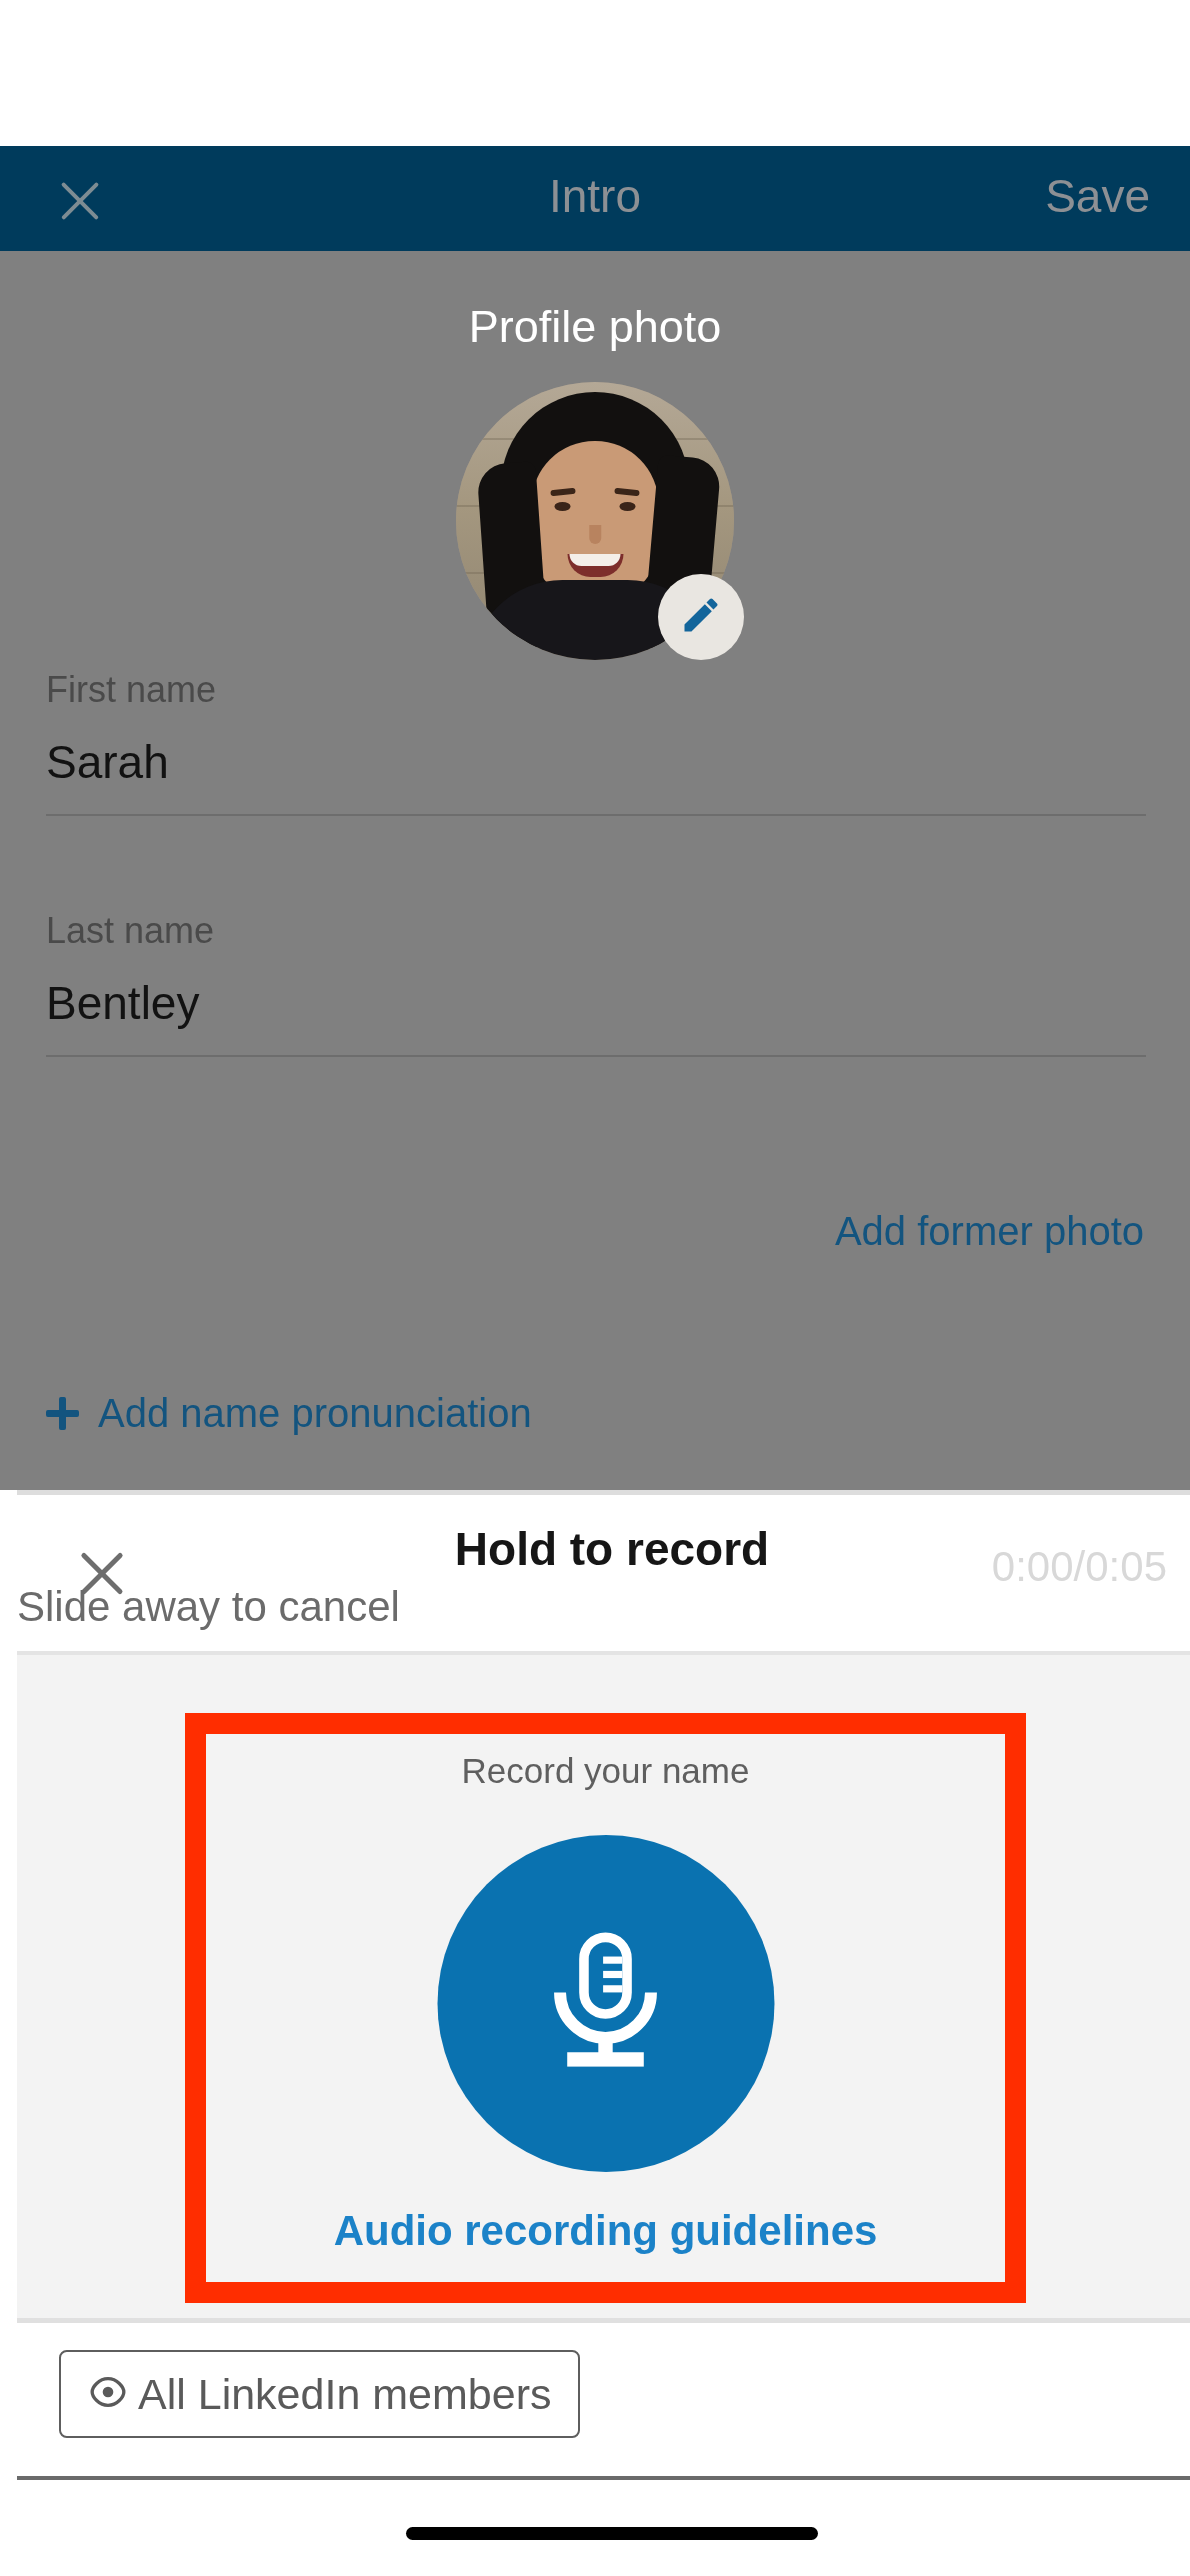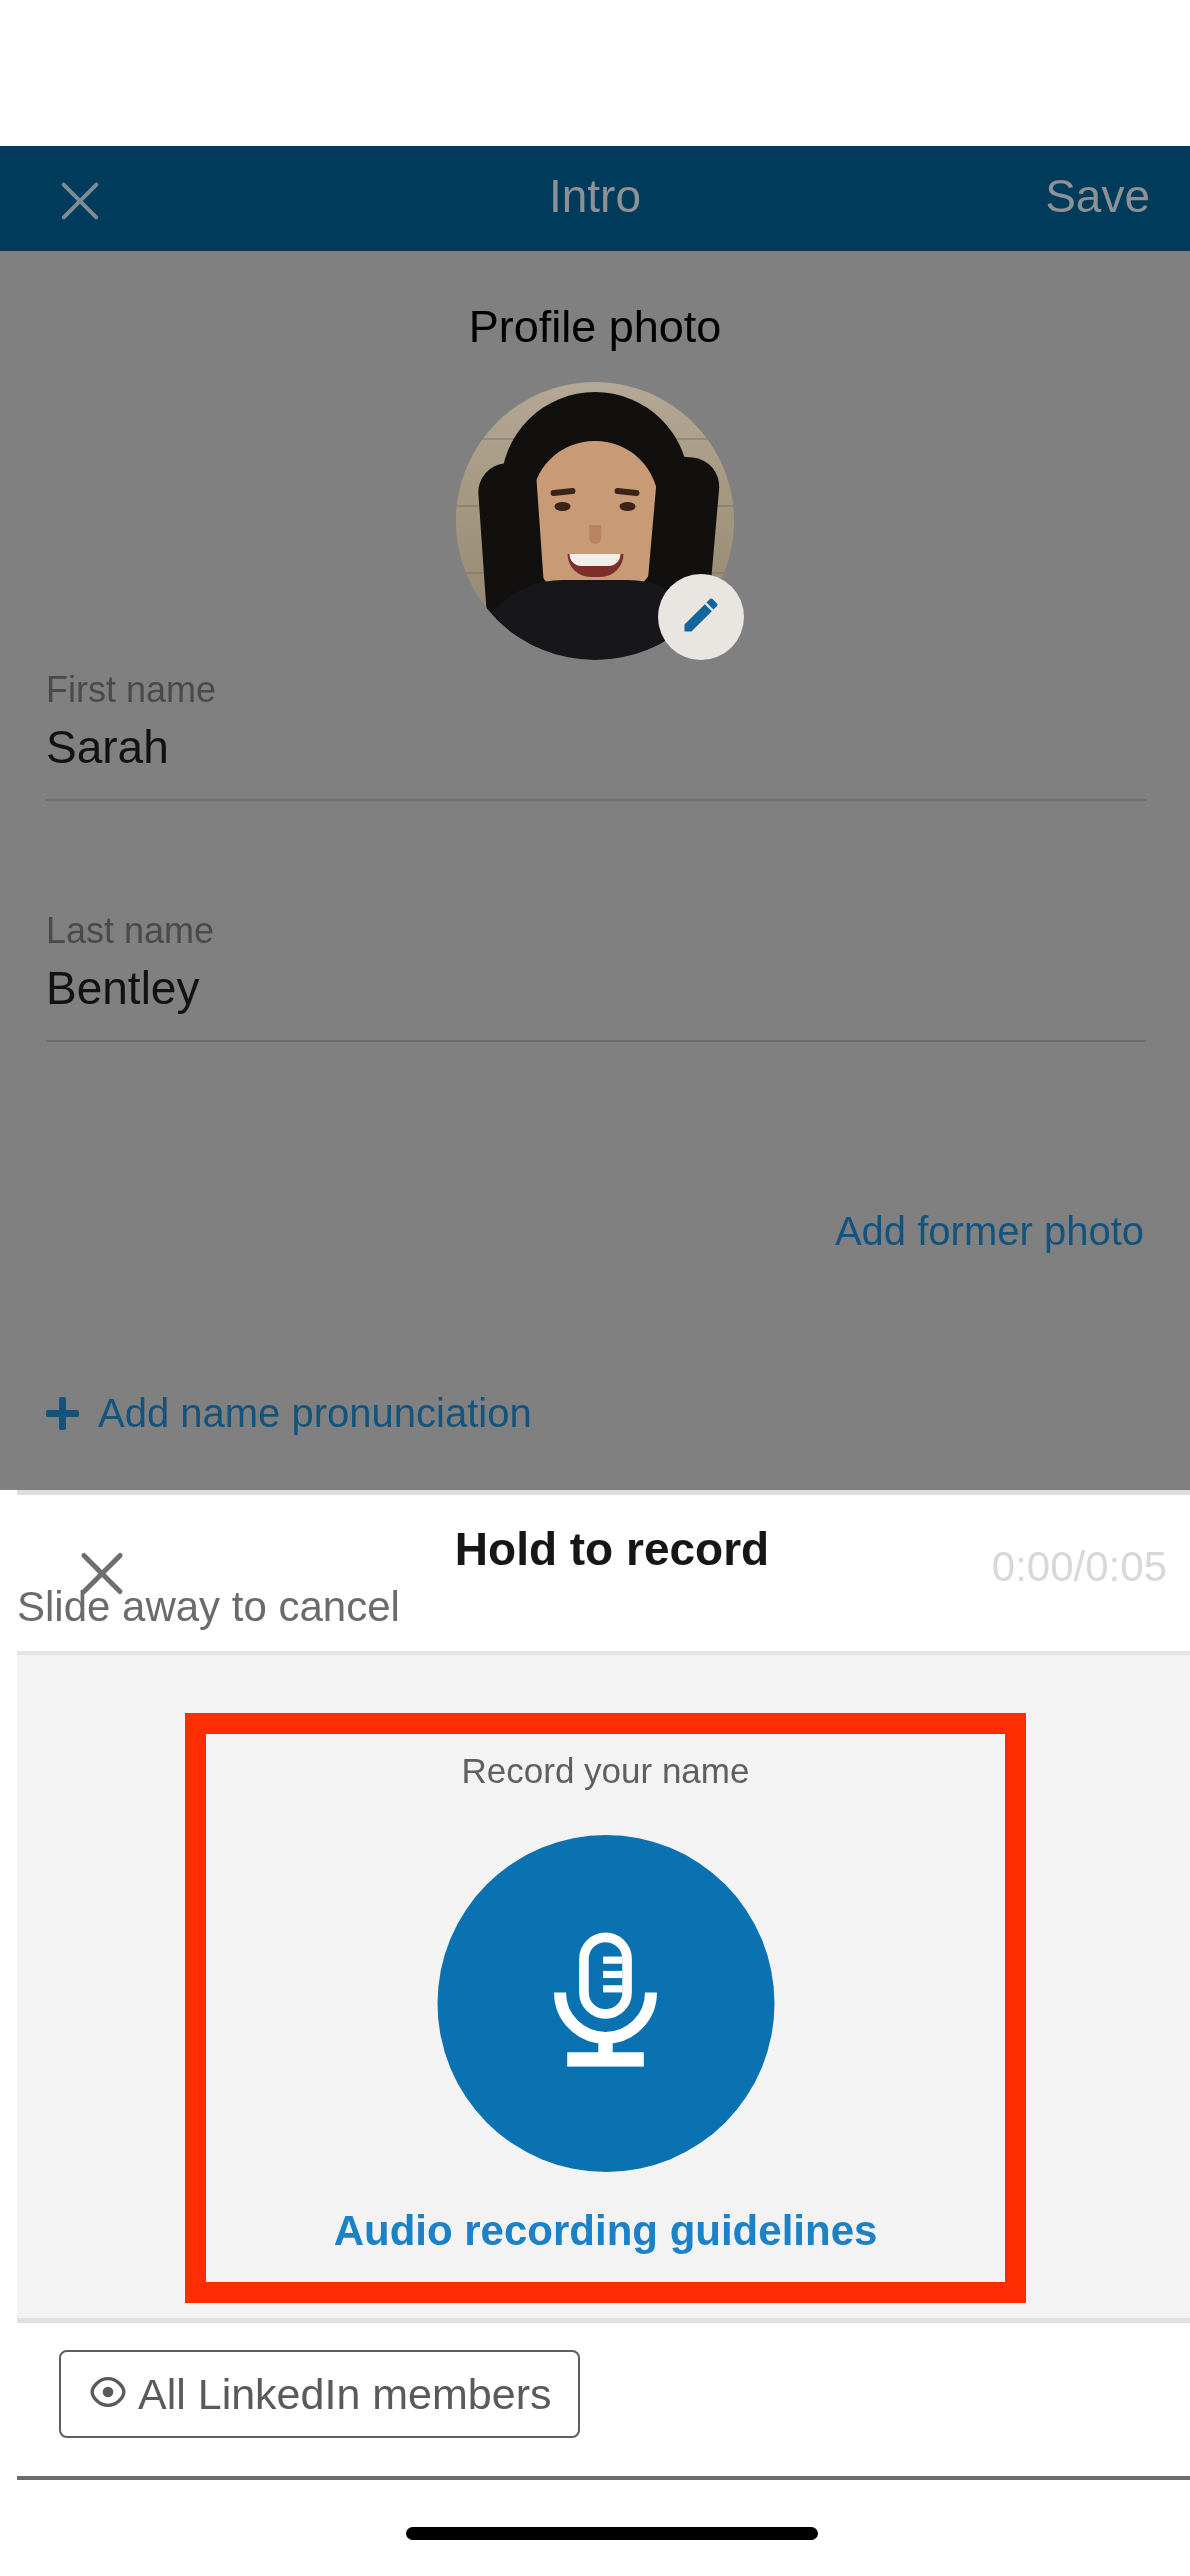--- a/index.html
+++ b/index.html
@@ -55,21 +55,21 @@
     color:#8d9094; font-size:46px; font-weight:400;
   }
 
   
   .form-area {
     position:absolute; top:251px; left:0; width:1190px; height:1239px;
     background:#808080; overflow:hidden;
   }
   .photo-label {
     position:absolute; left:0; right:0; top:50px; text-align:center;
-    color:#000000; font-size:45px;
+    color:#ffffff; font-size:45px;
   }
   .avatar-wrap {
     position:absolute; left:50%; top:131px; transform:translateX(-50%);
     width:278px; height:278px;
   }
   .avatar {
     width:278px; height:278px; border-radius:50%; overflow:hidden;
     position:relative; background:#9a9084;
   }
   .avatar .bg { position:absolute; inset:0;
@@ -102,21 +102,21 @@
   }
   .avatar .neck { position:absolute; left:50%; top:190px; transform:translateX(-50%); width:67px; height:44px; background:#bc8a66;}
   .edit-badge {
     position:absolute; right:-9.6px; bottom:0px;
     width:86px; height:86px; border-radius:50%;
     background:#e9e6e1; display:flex; align-items:center; justify-content:center;
   }
 
   .field { position:absolute; left:46px; width:1100px; }
   .field .flabel { color:#4a4a4a; font-size:36px; }
-  .field .fvalue { color:#121212; font-size:46px; margin-top:9px; }
+  .field .fvalue { color:#121212; font-size:46px; margin-top:24px; }
   .field .fline { margin-top:25px; height:1.9px; background:#6d6d6d; }
   .field-first { top:418px; }
   .field-last  { top:659px; }
 
   .former-name {
     position:absolute; right:46px; top:958px;
     color:#13547f; font-size:40px;
   }
   .pronunciation {
     position:absolute; left:46px; top:1140px;

